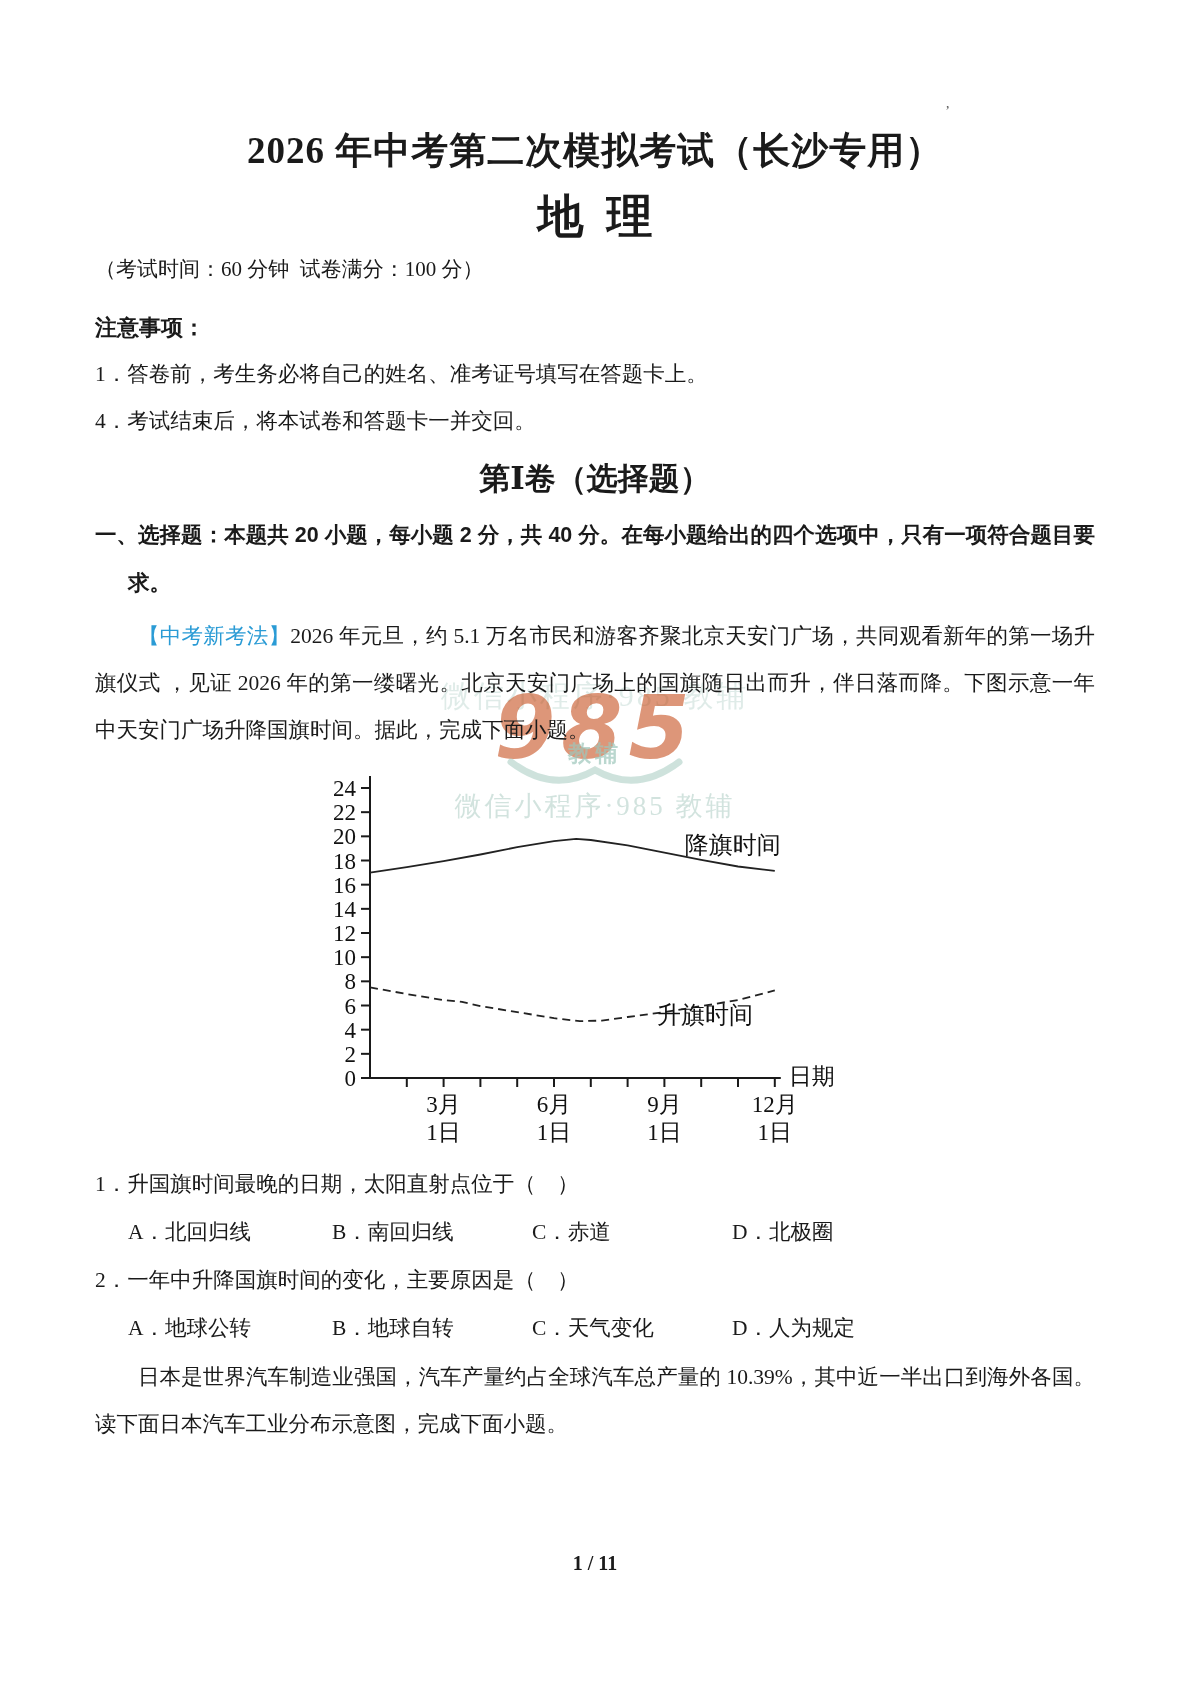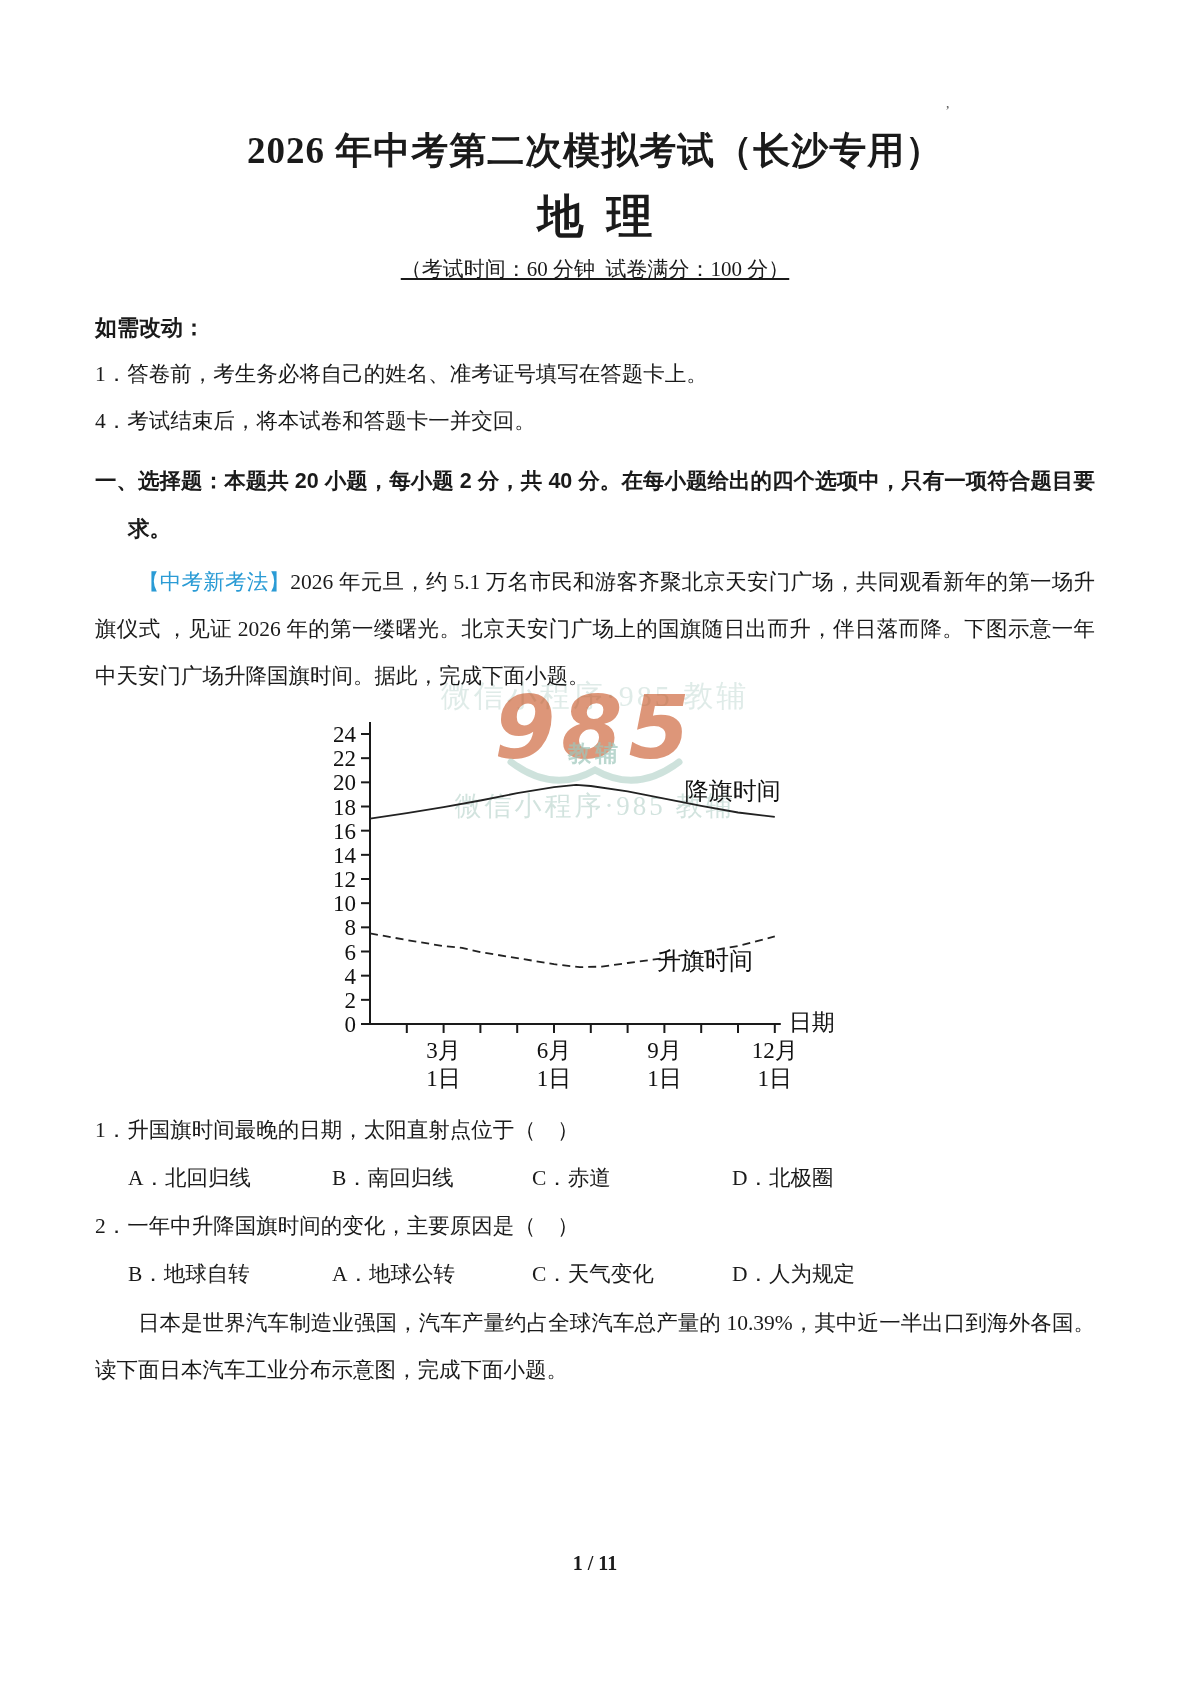--- a/index.html
+++ b/index.html
@@ -18,21 +18,21 @@
   .wm-line-bottom{top:788px;font-size:27px;opacity:.55;}
   .wm-logo{position:absolute;top:688px;left:50%;transform:translateX(-50%);width:320px;height:130px;text-align:center;}
   .wm-num{position:absolute;top:0;left:0;right:0;font-family:"DejaVu Sans","Liberation Sans",sans-serif;
           font-style:italic;font-weight:bold;font-size:88px;line-height:80px;letter-spacing:6px;color:#c2410c;opacity:.55;}
   .wm-sub{position:absolute;top:50px;left:0;right:0;font-size:23px;font-weight:bold;color:#9ec7bb;opacity:.7;letter-spacing:4px;}
   .wm-book{position:absolute;top:64px;left:50%;transform:translateX(-50%);opacity:.5;}
 
   
   .title{margin:0;padding-top:128px;text-align:center;font-size:37px;font-weight:bold;line-height:46px;letter-spacing:1px;}
   .subject{margin:16px 0 0 0;text-align:center;font-size:46px;font-weight:bold;line-height:53px;white-space:pre;}
-  .exam-info{margin-top:12px;text-align:center;font-size:21px;line-height:28px;white-space:pre;text-decoration:underline;}
+  .exam-info{margin-top:12px;text-align:left;font-size:21px;line-height:28px;white-space:pre;}
 
   
   .notice-heading{margin-top:30px;font-family:"Liberation Sans","DejaVu Sans",sans-serif;font-weight:bold;font-size:22px;line-height:30px;}
   .notice-items{margin-top:8px;font-size:21.5px;line-height:47px;text-align:justify;}
   .notice-item{padding-left:33px;text-indent:-33px;}
 
   
   .section-heading{margin-top:14px;text-align:center;font-size:31px;font-weight:bold;line-height:40px;}
   .instruction{margin-top:12px;font-family:"Liberation Sans","DejaVu Sans",sans-serif;font-weight:bold;
                font-size:21.5px;line-height:48px;padding-left:33px;text-indent:-33px;text-align:justify;}
@@ -76,27 +76,28 @@
   </div>
 
   <span class="corner-mark">’</span>
 
   <div class="content">
     <h1 class="title">2026 年中考第二次模拟考试（长沙专用）</h1>
     <h2 class="subject">地  理</h2>
     <div class="exam-info">（考试时间：60 分钟  试卷满分：100 分）</div>
 
     <div class="notice">
-      <div class="notice-heading">如需改动：</div>
+      <div class="notice-heading">注意事项：</div>
       <div class="notice-items">
         <div class="notice-item">1．答卷前，考生务必将自己的姓名、准考证号填写在答题卡上。</div>
         <div class="notice-item">4．考试结束后，将本试卷和答题卡一并交回。</div>
       </div>
     </div>
 
+    <div class="section-heading">第Ⅰ卷（选择题）</div>
     <div class="instruction">一、选择题：本题共 20 小题，每小题 2 分，共 40 分。在每小题给出的四个选项中，只有一项符合题目要求。</div>
 
     <div class="passage"><span class="tag">【中考新考法】</span><span>2026 年元旦，约 5.1 万名市民和游客齐聚北京天安门广场，共同观看新年的第一场升旗仪式 ，见证 2026 年的第一缕曙光。北京天安门广场上的国旗随日出而升，伴日落而降。下图示意一年中天安门广场升降国旗时间。据此，完成下面小题。</span></div>
 
     <div class="chart-wrap">
       <svg id="chart" width="600" height="400" viewBox="0 0 600 400">
           <line x1="80" y1="18.00799999999998" x2="80" y2="320" stroke="#1a1a1a" stroke-width="2"></line>
           <line x1="80" y1="320" x2="490.79999999999995" y2="320" stroke="#1a1a1a" stroke-width="2"></line>
           <line x1="71" y1="320" x2="80" y2="320" stroke="#1a1a1a" stroke-width="2"></line>
           <text x="66" y="328" text-anchor="end" class="axis-num">0</text>
@@ -154,22 +155,22 @@
     <div class="questions">
       <div class="q-stem">1．升国旗时间最晚的日期，太阳直射点位于（　）</div>
       <div class="options">
         <span class="opt">A．北回归线</span>
         <span class="opt">B．南回归线</span>
         <span class="opt">C．赤道</span>
         <span class="opt">D．北极圈</span>
       </div>
       <div class="q-stem">2．一年中升降国旗时间的变化，主要原因是（　）</div>
       <div class="options">
+        <span class="opt">A．地球公转</span>
         <span class="opt">B．地球自转</span>
-        <span class="opt">A．地球公转</span>
         <span class="opt">C．天气变化</span>
         <span class="opt">D．人为规定</span>
       </div>
     </div>
 
     <div class="passage passage2">日本是世界汽车制造业强国，汽车产量约占全球汽车总产量的 10.39%，其中近一半出口到海外各国。读下面日本汽车工业分布示意图，完成下面小题。</div>
   </div>
 
   <div class="footer">1 / 11</div>
 </div>

